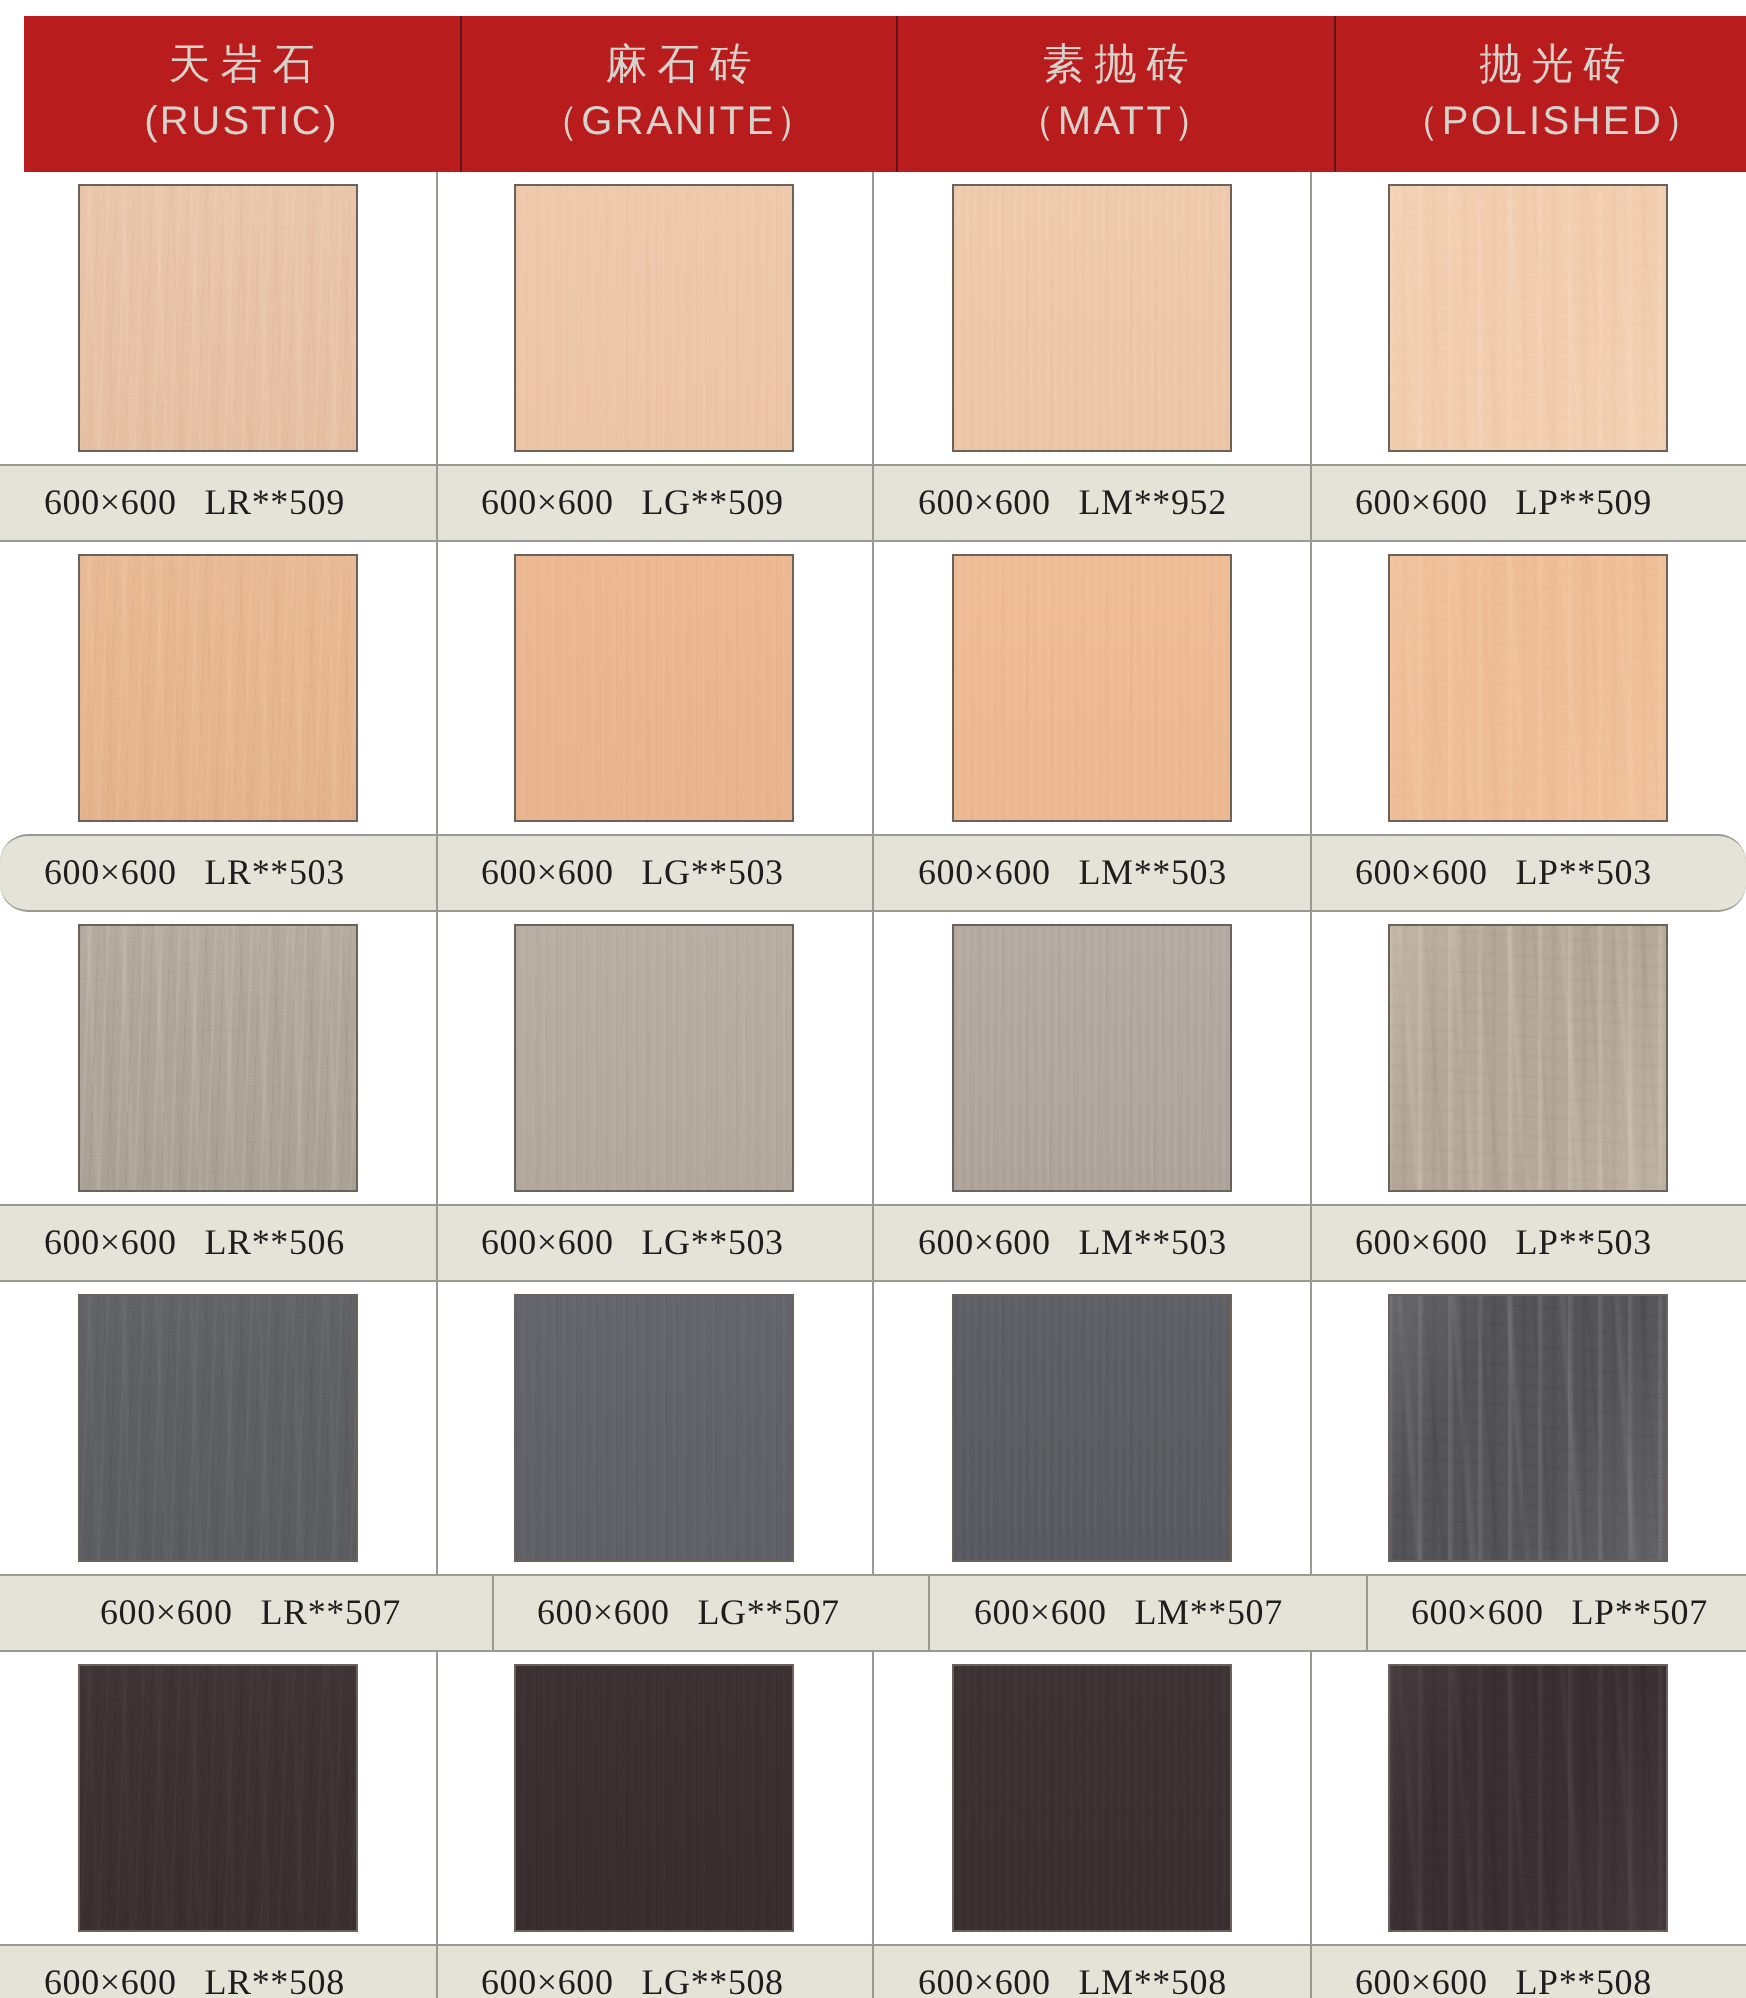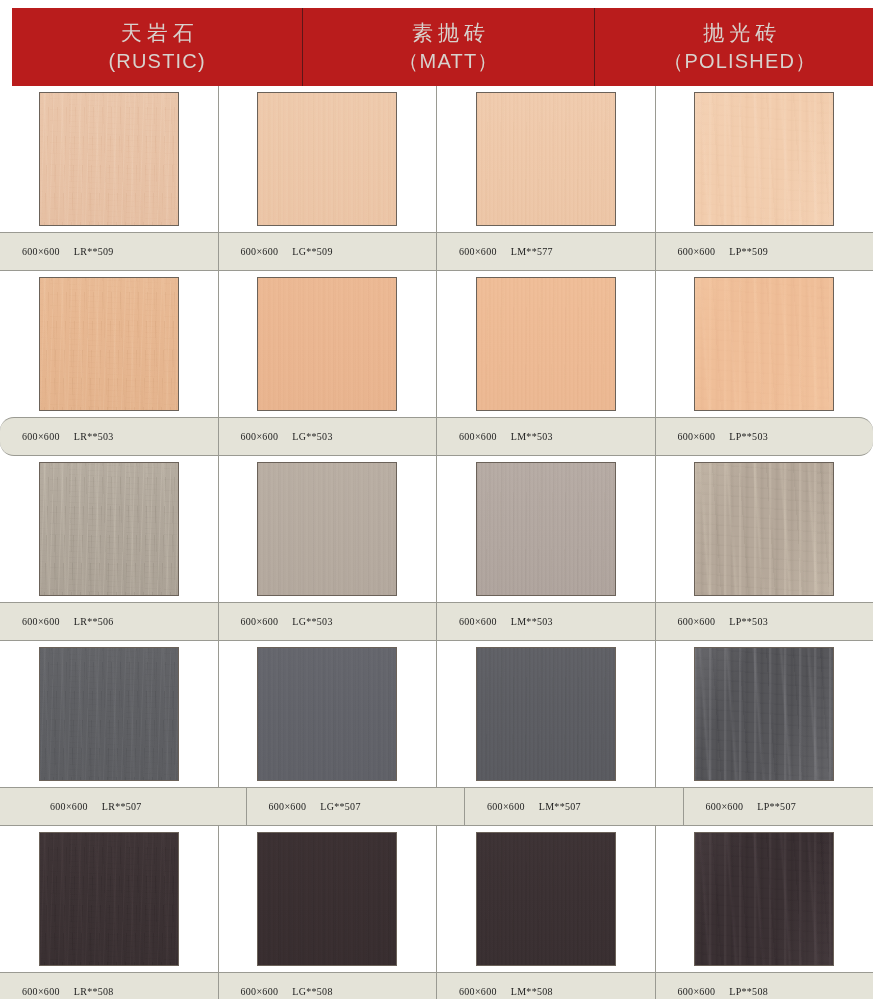--- a/index.html
+++ b/index.html
@@ -24,21 +24,21 @@
 
   .tile{width:138px;height:132px;border:1px solid #6b6259;position:relative;overflow:hidden;}
   .tile .tex{position:absolute;inset:0;}
 
   
   .label-row{display:flex;width:873px;height:37px;background:#e4e3d8;
     border-top:1px solid #9a9a92;border-bottom:1px solid #9a9a92;}
   .label-cell{flex:1 1 0;display:flex;align-items:center;border-right:1px solid #9a9a92;
     box-sizing:border-box;padding-left:22px;}
   .label-cell:last-child{border-right:none;}
-  .lbl{font-family:"Liberation Serif",serif;font-size:10px;color:#1d1d1d;white-space:nowrap;}
+  .lbl{font-family:"Liberation Serif",serif;font-size:18px;color:#1d1d1d;white-space:nowrap;}
   .lbl .size{letter-spacing:.3px;}
   .lbl .code{margin-left:14px;letter-spacing:.3px;}
 
   
   .tex.rustic{
     background-repeat:repeat;
     background-size:100% 100%, 7px 100%, 13px 100%, 100% 9px;
   }
   .tex.granite{background-size:100% 100%, 4px 100%, 9px 100%;}
   .tex.matt{background-size:100% 100%, 3px 100%, 11px 100%;}
@@ -48,20 +48,24 @@
 <body>
 
 <div class="catalog">
 
   <div class="header-row" id="header-row" style="background: #b91c1c; margin-left: 12px;">
       <div class="header-cell" style="color: rgb(216, 210, 205);">
         <div class="hdr-cn">天岩石</div>
         <div class="hdr-en">(RUSTIC)</div>
       </div>
       <div class="header-cell" style="color: rgb(216, 210, 205);">
+        <div class="hdr-cn">麻石砖</div>
+        <div class="hdr-en">（GRANITE）</div>
+      </div>
+      <div class="header-cell" style="color: rgb(216, 210, 205);">
         <div class="hdr-cn">素抛砖</div>
         <div class="hdr-en">（MATT）</div>
       </div>
       <div class="header-cell" style="color: rgb(216, 210, 205);">
         <div class="hdr-cn">抛光砖</div>
         <div class="hdr-en">（POLISHED）</div>
       </div>
     </div>
 
   <div id="rows-container">
@@ -89,21 +93,21 @@
           </div>
         </div>
         <div class="label-row" style="background: rgb(228, 227, 216);">
           <div class="label-cell">
             <span class="lbl"><span class="size">600×600</span><span class="code">LR**509</span></span>
           </div>
           <div class="label-cell">
             <span class="lbl"><span class="size">600×600</span><span class="code">LG**509</span></span>
           </div>
           <div class="label-cell">
-            <span class="lbl"><span class="size">600×600</span><span class="code">LM**577</span></span>
+            <span class="lbl"><span class="size">600×600</span><span class="code">LM**952</span></span>
           </div>
           <div class="label-cell">
             <span class="lbl"><span class="size">600×600</span><span class="code">LP**509</span></span>
           </div>
         </div>
       </div>
       <div class="row">
         <div class="swatch-row">
           <div class="cell">
             <div class="tile">

